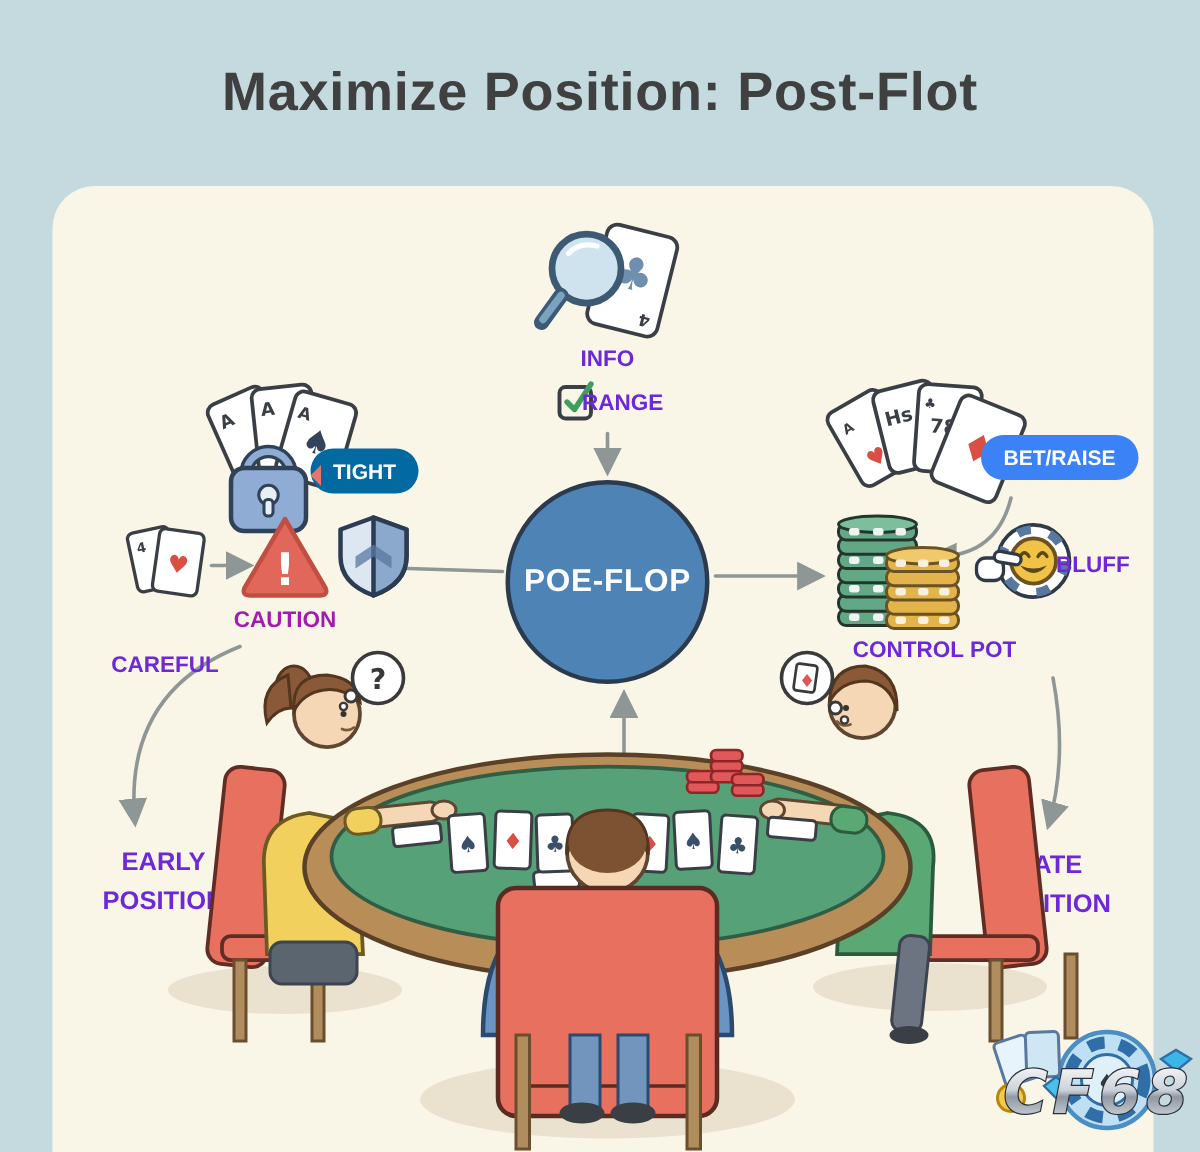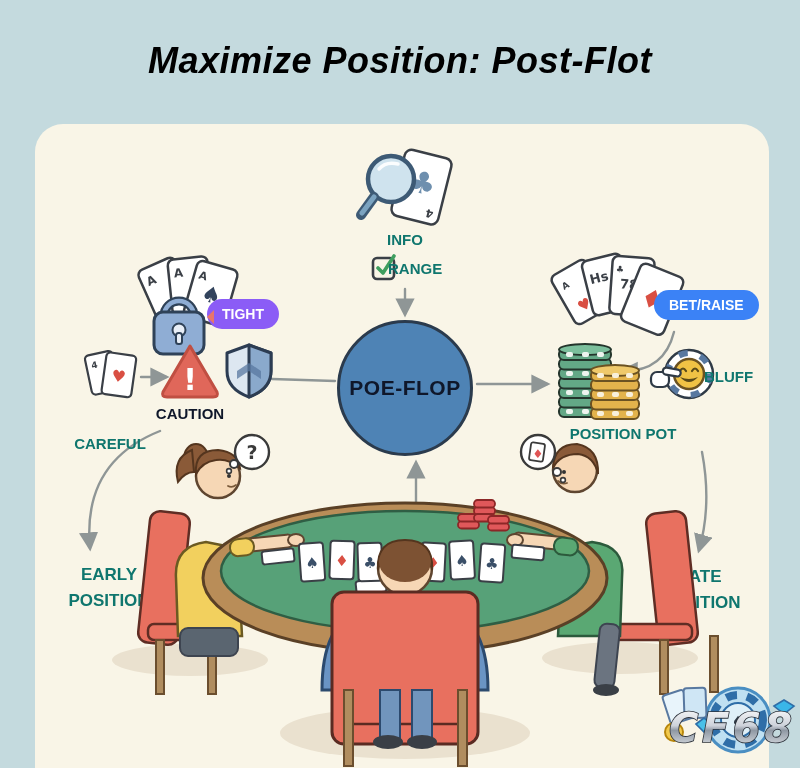--- a/index.html
+++ b/index.html
@@ -1,42 +1,42 @@
 <!DOCTYPE html>
 <html><head>
 <meta charset="utf-8">
 <style>
   html,body{margin:0;padding:0;}
   .page{position:relative;width:800px;height:768px;background:#c4dade;overflow:hidden;
         font-family:"Liberation Sans",sans-serif;}
   .title{position:absolute;left:0;top:40px;width:800px;text-align:center;
-         font-size:36px;font-weight:bold;color:#000000;letter-spacing:.5px;font-style:italic;}
+         font-size:36px;font-weight:bold;color:#404040;letter-spacing:.5px;}
   .panel{position:absolute;left:35px;top:124px;width:734px;height:644px;
          background:#f9f5e7;border-radius:28px 28px 0 0;}
   .abs{position:absolute;}
-  .label{position:absolute;font-weight:bold;color:#0f766e;font-size:15px;
+  .label{position:absolute;font-weight:bold;color:#6d28d9;font-size:15px;
          text-align:center;line-height:1.45;}
-  .label.red{color:#0f172a;}
+  .label.red{color:#a21caf;}
   .info-label{left:345px;top:229px;width:120px;}
   .careful-label{left:55px;top:397px;width:110px;margin-top:36px;}
   .caution-label{left:142px;top:403px;width:96px;}
   .controlpot-label{left:553px;top:423px;width:140px;}
   .bluff-label{left:704px;top:366px;width:64px;text-align:left;}
   .pos-label{font-size:17px;line-height:1.55;}
   .early-label{left:48px;top:562px;width:122px;}
   .late-label{left:643px;top:564px;width:114px;}
   .range-label{left:388px;top:258px;text-align:left;width:90px;}
   .decision{position:absolute;left:337px;top:320px;width:136px;height:136px;
             border-radius:50%;background:#4e83b5;border:3px solid #2b3b4d;
             display:flex;flex-direction:column;align-items:center;justify-content:center;
             box-sizing:border-box;}
-  .decision span{color:#0f172a;font-weight:bold;font-size:21px;line-height:1.2;letter-spacing:.5px;}
+  .decision span{color:#ffffff;font-weight:bold;font-size:21px;line-height:1.2;letter-spacing:.5px;}
   .bubble{position:absolute;color:#fff;font-weight:bold;font-size:14px;
           padding:7px 15px;border-radius:18px;}
-  .bubble.tight{left:207px;top:299px;background:#8b5cf6;}
+  .bubble.tight{left:207px;top:299px;background:#0369a1;}
   .bubble.tight::after{content:"";position:absolute;left:-7px;bottom:5px;
           border:7px solid transparent;border-right-color:#e8756b;}
   .bubble.betraise{left:654px;top:290px;background:#3b82f6;}
   svg{display:block;overflow:visible;}
   svg text{font-family:"DejaVu Sans","Liberation Sans",sans-serif;}
 </style>
 </head>
 <body>
 
 <div class="page">
@@ -197,21 +197,21 @@
         <rect x="59" y="73" width="7" height="5" rx="2"></rect>
         <rect x="73" y="73" width="7" height="5" rx="2"></rect>
       <rect x="44" y="54" width="7" height="5" rx="2"></rect>
         <rect x="59" y="54" width="7" height="5" rx="2"></rect>
         <rect x="73" y="54" width="7" height="5" rx="2"></rect>
       <rect x="44" y="35" width="7" height="5" rx="2"></rect>
         <rect x="59" y="35" width="7" height="5" rx="2"></rect>
         <rect x="73" y="35" width="7" height="5" rx="2"></rect>
     </g>
   </svg>
-  <div class="label controlpot-label">POSITION POT</div>
+  <div class="label controlpot-label">CONTROL POT</div>
 
   <svg class="abs" style="left:637px;top:346px" width="82" height="58">
     <circle cx="52" cy="28" r="24" fill="#ffffff" stroke="#2f3a46" stroke-width="2.5"></circle>
     <circle cx="52" cy="28" r="21" fill="none" stroke="#5878a0" stroke-width="6" stroke-dasharray="9 13"></circle>
     <circle cx="52" cy="28" r="15" fill="#f0c245" stroke="#6b5222" stroke-width="2.5"></circle>
     <path d="M43,25 Q46,20 49,25" stroke="#5a4a18" stroke-width="2.2" fill="none" stroke-linecap="round"></path>
     <path d="M55,25 Q58,20 61,25" stroke="#5a4a18" stroke-width="2.2" fill="none" stroke-linecap="round"></path>
     <path d="M43,31 Q52,41 61,31 Q52,35 43,31 Z" fill="#5a4a18"></path>
     <g>
       <rect x="14" y="26" width="18" height="15" rx="6" fill="#ffffff" stroke="#2f3a46" stroke-width="2.2"></rect>

